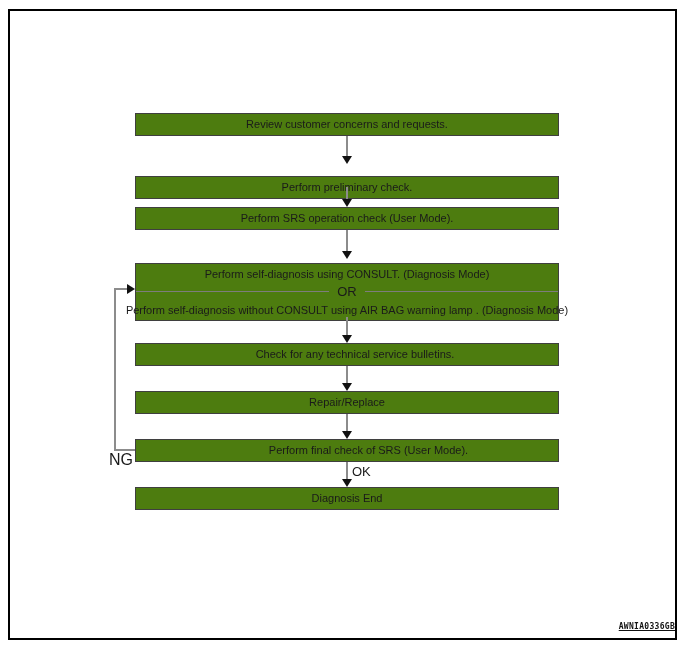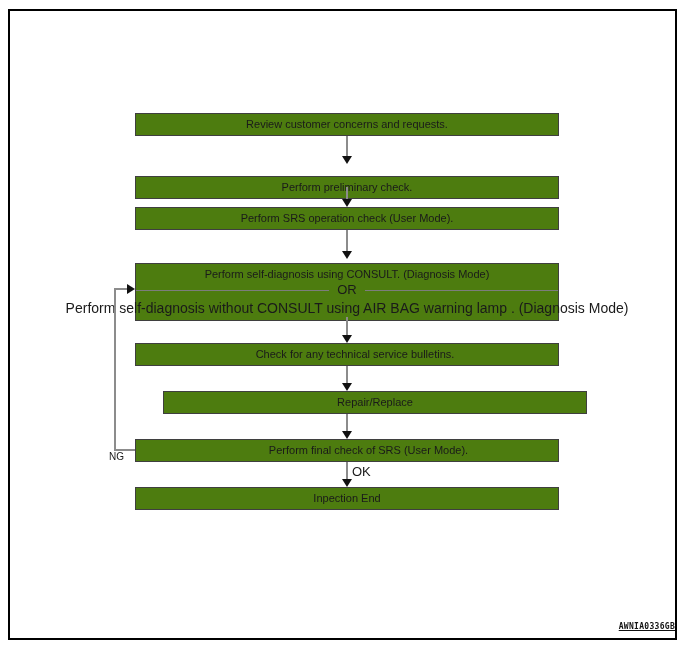--- a/index.html
+++ b/index.html
@@ -45,40 +45,40 @@
   #b2 { top: 176px; }
   #b3 { top: 207px; text-align: center; }
   #b4 {
     top: 263px;
     height: 58px;
     flex-direction: column;
     justify-content: space-between;
     padding: 4px 0;
   }
   #b5 { top: 343px; padding-left: 16px; }
-  #b6 { top: 391px; margin-left: 28px; }
+  #b6 { top: 391px; }
   #b7 { top: 439px; padding-left: 43px; }
   #b8 { top: 487px; }
 
   .or-row {
     display: flex;
     align-items: center;
     width: 100%;
   }
   .or-line {
     flex: 1;
     height: 0;
     border-top: 1.5px solid #7d7d7d;
   }
   .or-text {
     padding: 0 8px;
     font-size: 13px;
   }
   .small-line {
-    font-size: 14px;
+    font-size: 11px;
   }
 
   
   .arrow {
     position: absolute;
     left: 341px;
     width: 12px;
     display: flex;
     flex-direction: column;
     align-items: center;
@@ -135,21 +135,21 @@
     left: 114px;
     top: 449px;
     width: 21px;
     height: 2px;
     background: #8c8c8c;
   }
   .ng-label {
     position: absolute;
     left: 109px;
     top: 451px;
-    font-size: 10px;
+    font-size: 16px;
   }
   .ok-label {
     position: absolute;
     left: 352px;
     top: 464px;
     font-size: 13px;
   }
 
   .figure-code {
     position: absolute;
@@ -233,21 +233,21 @@
   <div class="fbox" id="b7">
     <span>Perform final check of SRS (User Mode).</span>
   </div>
 
   <div class="arrow a7">
     <div class="stem"></div>
     <div class="head"></div>
   </div>
 
   <div class="fbox" id="b8">
-    <span>Inpection End</span>
+    <span>Diagnosis End</span>
   </div>
 
   <div class="ng-v"></div>
   <div class="ng-top-h"></div>
   <div class="ng-head"></div>
   <div class="ng-bottom-h"></div>
   <span class="ng-label">NG</span>
 
   <span class="ok-label">OK</span>
 

